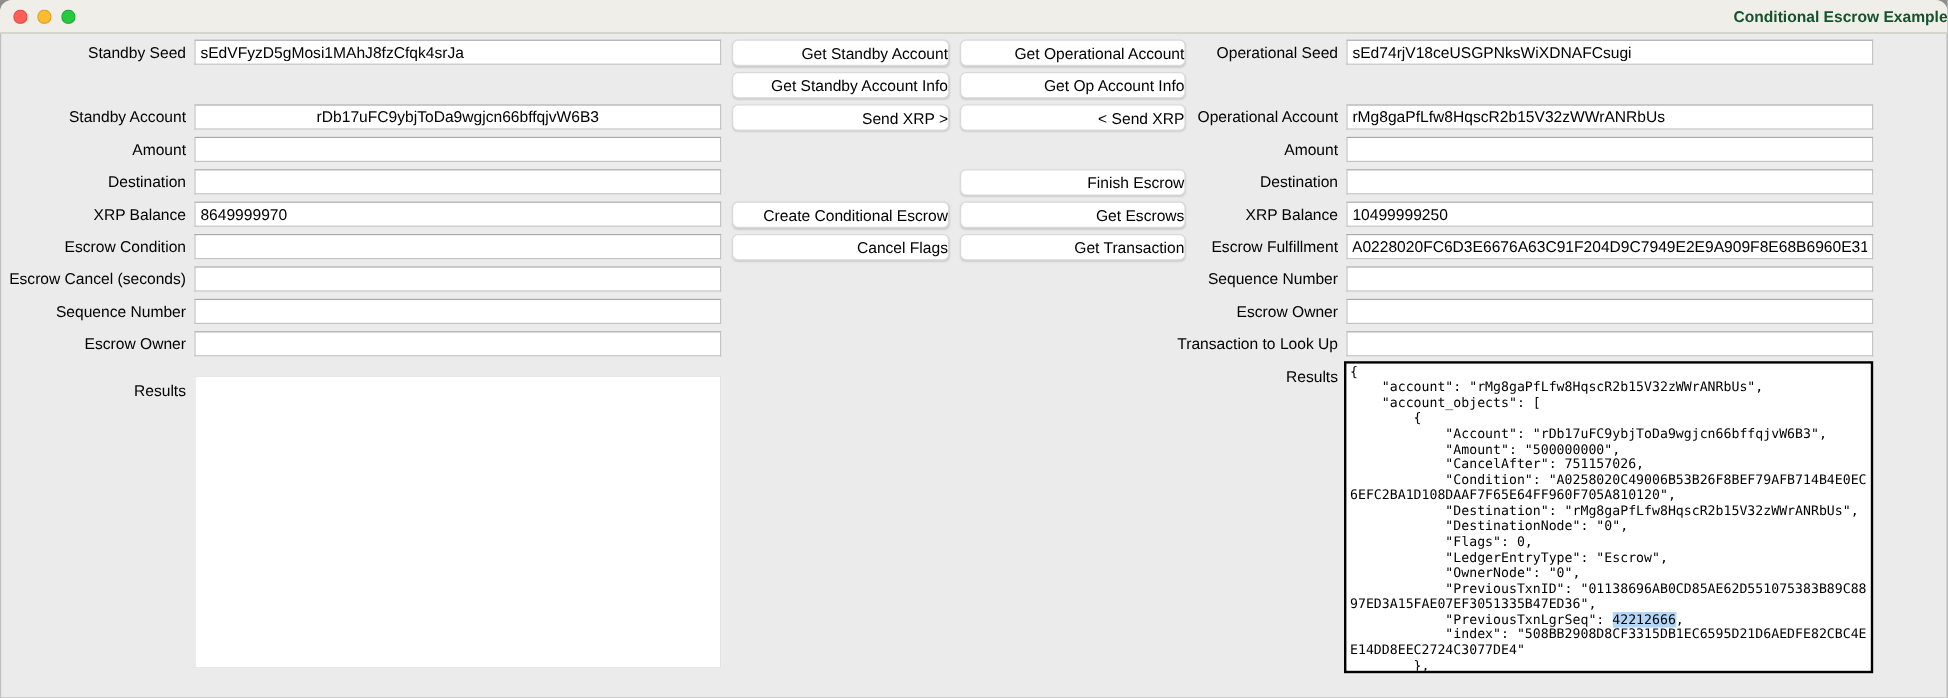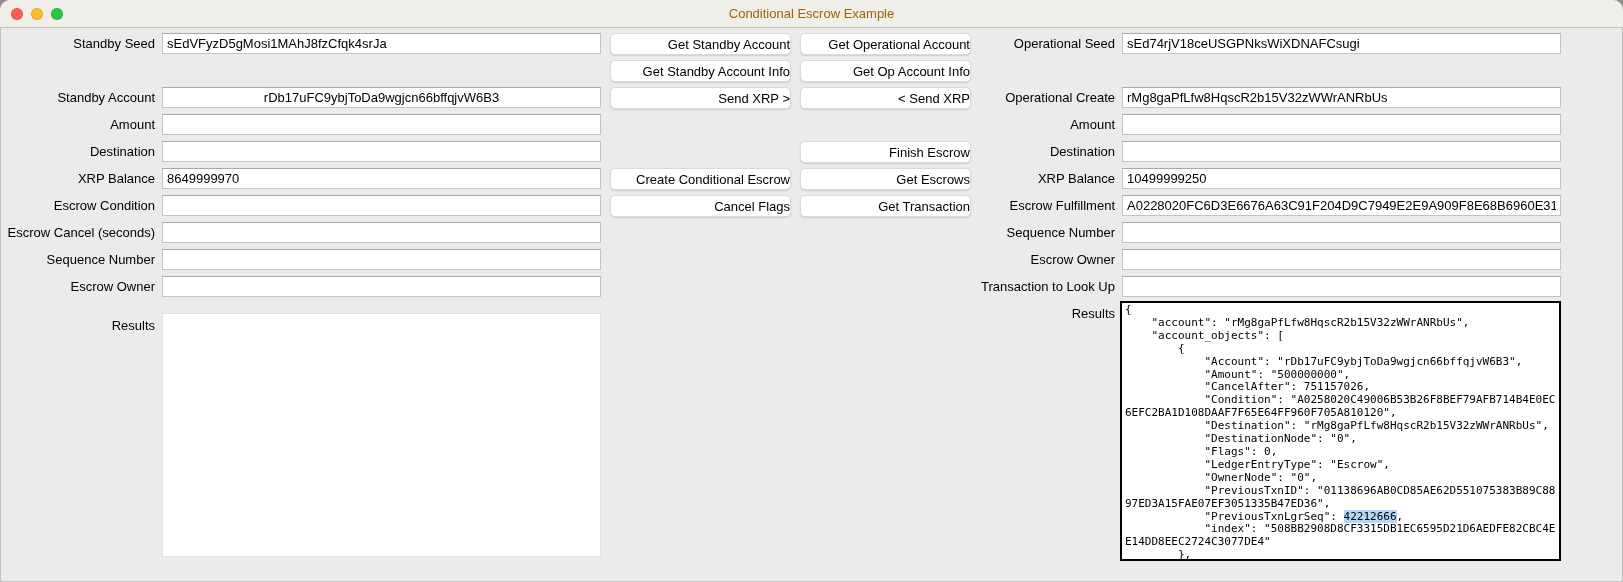--- a/index.html
+++ b/index.html
@@ -10,22 +10,22 @@
     position: relative; width: 1623px; height: 582px;
     background: #ebebeb; overflow: hidden;
     border-radius: 10px 10px 0 0;
     box-shadow: inset 0 0 0 1px rgba(0,0,0,0.18);
   }
   .titlebar {
     position: absolute; top: 0; left: 0; right: 0; height: 28px;
     background: #f0eee8; border-bottom: 1px solid #c6c4be;
   }
   .title {
-    line-height: 28px; text-align: center;
-    font-size: 13px; font-weight: normal; color: #a16207;
+    line-height: 28px; text-align: right;
+    font-size: 13px; font-weight: bold; color: #14532d;
   }
   .lights { position: absolute; left: 11px; top: 8px; display: flex; gap: 8px; }
   .light { width: 12px; height: 12px; border-radius: 50%; border: 0.5px solid rgba(0,0,0,0.12); }
 
   .lbl {
     position: absolute; width: 155px; font-size: 13px; color: #000;
     line-height: 21px; text-align: right; white-space: nowrap;
   }
   .entry {
     position: absolute; height: 21px; width: 439px;
@@ -34,21 +34,21 @@
     padding: 0 4px; outline: none;
   }
   .btn {
     position: absolute; height: 22px; background: #ffffff;
     border: 1px solid #dadada; border-radius: 5px;
     font-family: "Liberation Sans", sans-serif; font-size: 13px; color: #000;
     text-align: right; box-shadow: 0 1px 1.5px rgba(0,0,0,0.13);
     cursor: default;
   }
   .col-a { left: 610px; width: 181px; }
-  .col-b { left: 800px; width: 171px; }
+  .col-b { left: 800px; width: 188px; }
 
   .results-box {
     position: absolute; background: #fff; border: 1px solid #e2e2e2;
   }
   .json-box {
     position: absolute; background: #fff; border: 2px solid #000;
     overflow: hidden;
   }
   .json-box pre {
     font-family: "DejaVu Sans Mono", "Liberation Mono", monospace;
@@ -114,21 +114,21 @@
 
   <button class="btn col-a" style="top:168px">Create Conditional Escrow</button>
   <button class="btn col-b" style="top:168px">Get Escrows</button>
 
   <button class="btn col-a" style="top:195px">Cancel Flags</button>
   <button class="btn col-b" style="top:195px">Get Transaction</button>
 
   <div class="lbl" style="left:960px; top:33px">Operational Seed</div>
   <input class="entry" style="left: 1122px; top: 33px;" value="sEd74rjV18ceUSGPNksWiXDNAFCsugi">
 
-  <div class="lbl" style="left:960px; top:87px">Operational Create</div>
+  <div class="lbl" style="left:960px; top:87px">Operational Account</div>
   <input class="entry" style="left: 1122px; top: 87px;" value="rMg8gaPfLfw8HqscR2b15V32zWWrANRbUs">
 
   <div class="lbl" style="left:960px; top:114px">Amount</div>
   <input class="entry" style="left: 1122px; top: 114px;" value="">
 
   <div class="lbl" style="left:960px; top:141px">Destination</div>
   <input class="entry" style="left: 1122px; top: 141px;" value="">
 
   <div class="lbl" style="left:960px; top:168px">XRP Balance</div>
   <input class="entry" style="left: 1122px; top: 168px;" value="10499999250">

